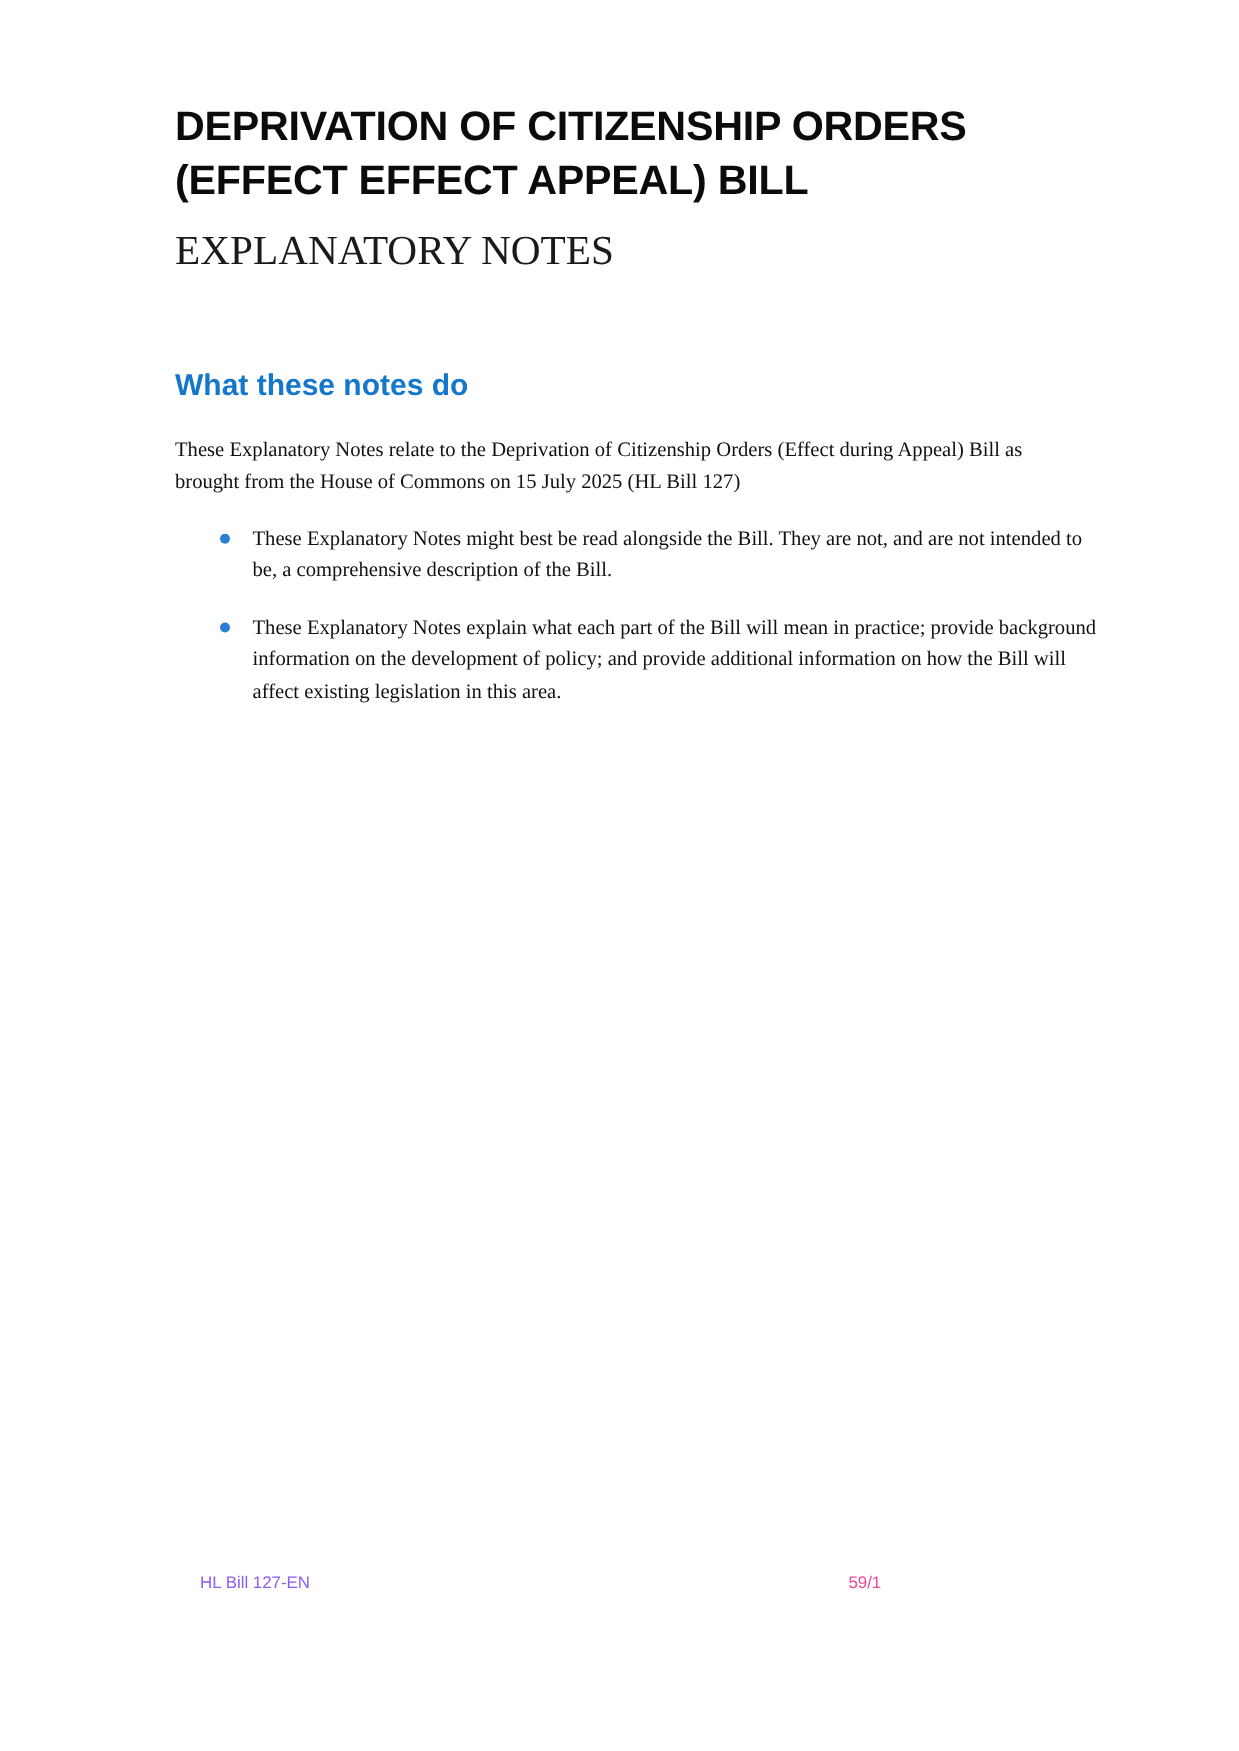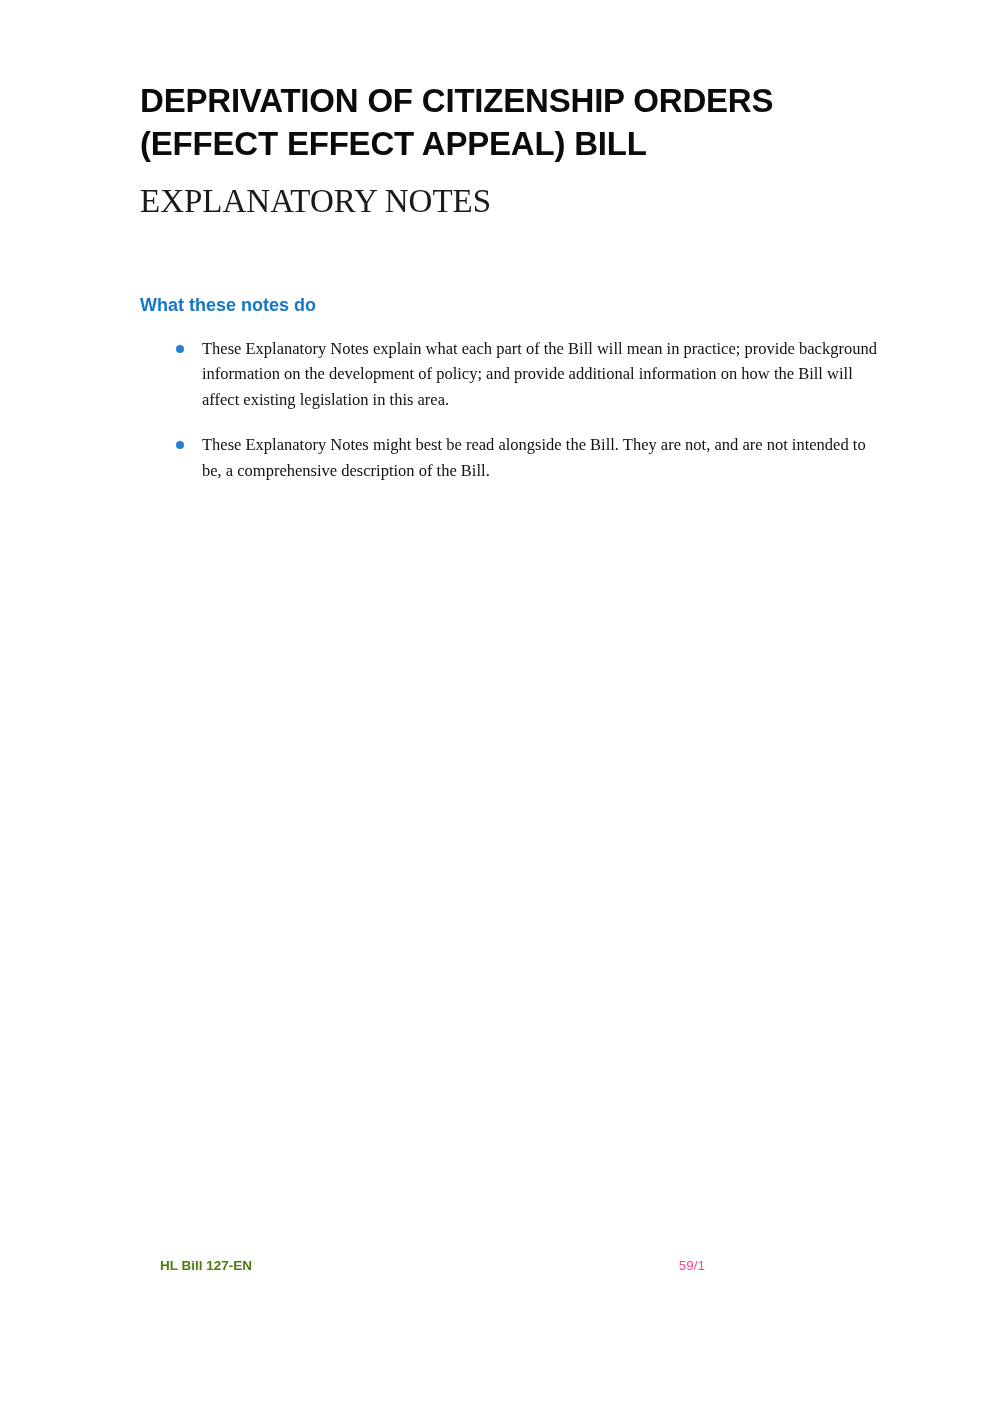--- a/index.html
+++ b/index.html
@@ -43,21 +43,21 @@
     font-family: Liberation Serif, serif;
     font-weight: normal;
     font-size: 33px;
     line-height: 1.30;
     color: #1a1a1a;
     margin: 14px 0 0 0;
   }
   .section-heading {
     font-family: "Liberation Sans", sans-serif;
     font-weight: bold;
-    font-size: 18px;
+    font-size: 24px;
     color: #1477cc;
     margin: 72px 0 0 0;
   }
   .lede {
     font-size: 16.5px;
     line-height: 1.55;
     margin: 24px 0 0 0;
     max-width: 720px;
     color: #111111;
   }
@@ -90,23 +90,23 @@
     left: 160px;
     right: 140px;
     top: 1258px;
     height: 20px;
   }
   .footer-left {
     position: absolute;
     left: 0;
     top: 0;
     font-family: "Liberation Sans", sans-serif;
-    font-weight: bold;
+    font-weight: normal;
     font-size: 13.5px;
-    color: #4d7c0f;
+    color: #8b5cf6;
   }
   .footer-right {
     position: absolute;
     right: 0;
     top: 0;
     font-family: "Liberation Sans", sans-serif;
     font-size: 13.5px;
     color: #ec4899;
   }
 </style>
@@ -119,29 +119,30 @@
 
     <h1 class="doc-title">
       <span>DEPRIVATION OF CITIZENSHIP ORDERS</span><br>
       <span>(EFFECT EFFECT APPEAL) BILL</span>
     </h1>
 
     <div class="doc-subtitle">EXPLANATORY NOTES</div>
 
     <h2 class="section-heading">What these notes do</h2>
 
+    <p class="lede">These Explanatory Notes relate to the Deprivation of Citizenship Orders (Effect during Appeal) Bill as brought from the House of Commons on 15 July 2025 (HL Bill 127)</p>
 
     <ul class="bullets">
       <li>
         <span class="dot"></span>
-        <span>These Explanatory Notes explain what each part of the Bill will mean in practice; provide background information on the development of policy; and provide additional information on how the Bill will affect existing legislation in this area.</span>
+        <span>These Explanatory Notes might best be read alongside the Bill. They are not, and are not intended to be, a comprehensive description of the Bill.</span>
       </li>
       <li>
         <span class="dot"></span>
-        <span>These Explanatory Notes might best be read alongside the Bill. They are not, and are not intended to be, a comprehensive description of the Bill.</span>
+        <span>These Explanatory Notes explain what each part of the Bill will mean in practice; provide background information on the development of policy; and provide additional information on how the Bill will affect existing legislation in this area.</span>
       </li>
     </ul>
 
   </div>
 
   <div class="footer">
     <div class="footer-left">HL Bill 127-EN</div>
     <div class="footer-right">59/1</div>
   </div>
 

